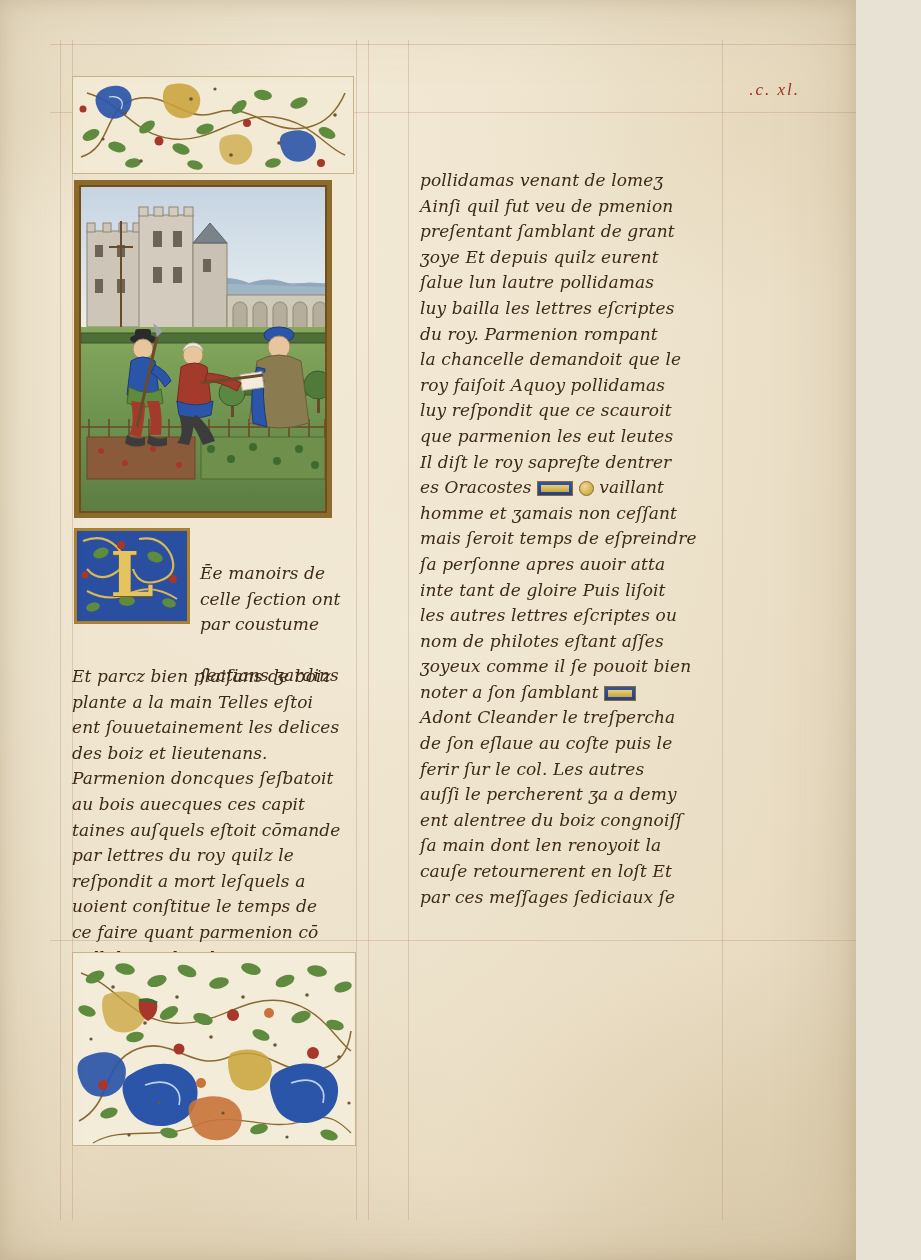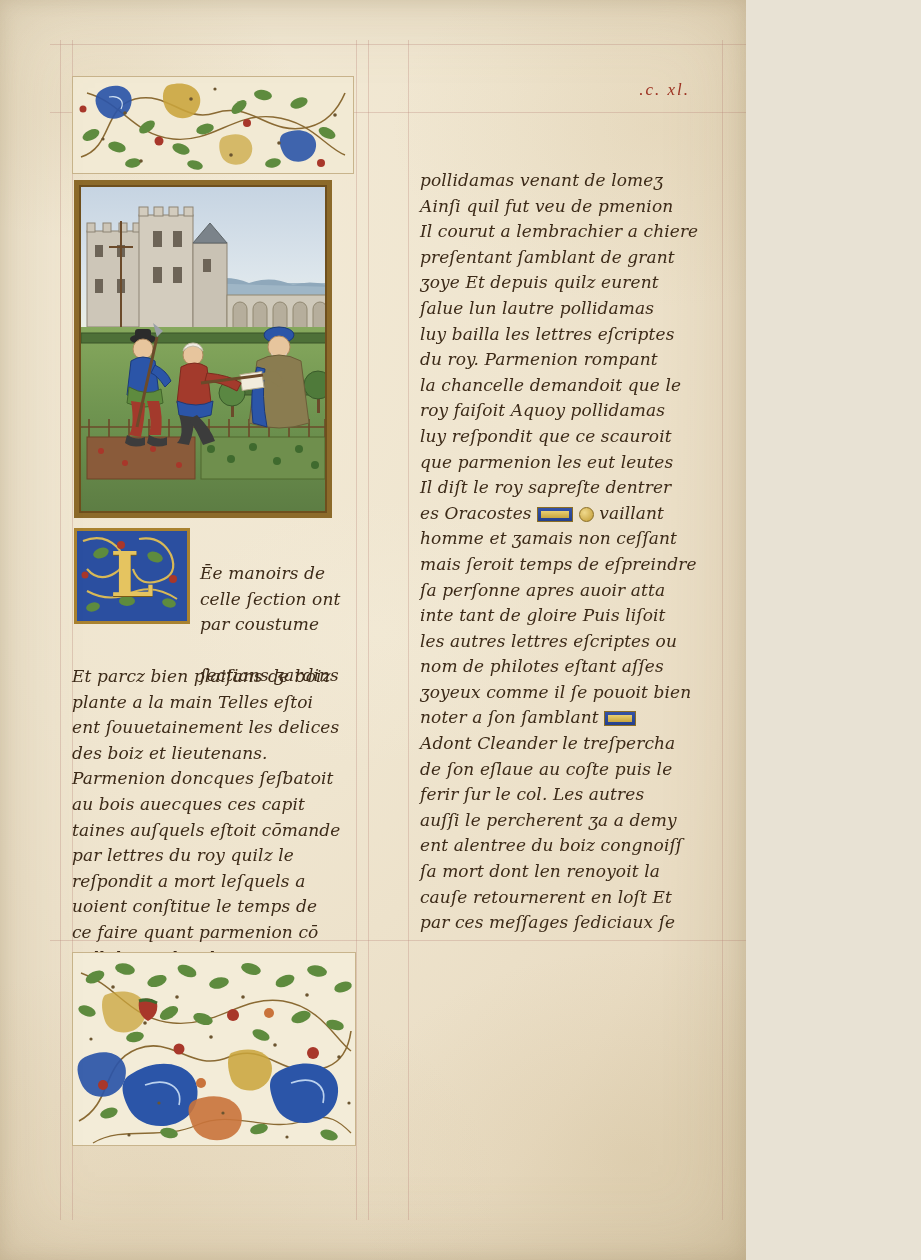--- a/index.html
+++ b/index.html
@@ -5,21 +5,21 @@
   html, body {
     margin: 0;
     padding: 0;
     background: #e8e2d4;
   }
   body {
     font-family: "Liberation Serif", serif;
   }
   .page {
     position: relative;
-    width: 746px;
+    width: 856px;
     height: 1260px;
     overflow: hidden;
     background:
       radial-gradient(ellipse at 30% 20%, #f3ead6 0%, #efe5cf 40%, #e9dcc3 75%, #ddcfb2 100%);
   }
   
   .parchment-texture {
     position: absolute;
     inset: 0;
     background:
@@ -432,21 +432,20 @@
       <div>reſpondit a mort leſquels a</div>
       <div>uoient conſtitue le temps de</div>
       <div>ce faire quant parmenion cō</div>
       <div>pollidamas luy donneroit amz</div>
     </div>
   </div>
 
   <div class="col-right script">
     <div>pollidamas venant de lomeʒ</div>
     <div>Ainſi quil fut veu de pmenion</div>
-    <div>Il courut a lembrachier a chiere</div>
     <div>preſentant ſamblant de grant</div>
     <div>ʒoye Et depuis quilz eurent</div>
     <div>ſalue lun lautre pollidamas</div>
     <div>luy bailla les lettres eſcriptes</div>
     <div>du roy. Parmenion rompant</div>
     <div>la chancelle demandoit que le</div>
     <div>roy faiſoit Aquoy pollidamas</div>
     <div>luy reſpondit que ce scauroit</div>
     <div>que parmenion les eut leutes</div>
     <div>Il diſt le roy sapreſte dentrer</div>
@@ -465,21 +464,21 @@
     <div>ʒoyeux comme il ſe pouoit bien</div>
     <div>
       <span>noter a ſon ſamblant</span>
       <span class="rubric-bar" style="width:30px;"></span>
     </div>
     <div>Adont Cleander le treſpercha</div>
     <div>de ſon eſlaue au coſte puis le</div>
     <div>ferir ſur le col. Les autres</div>
     <div>auſſi le percherent ʒa a demy</div>
     <div>ent alentree du boiz congnoiſſ</div>
-    <div>ſa mort dont len renoyoit la</div>
+    <div>ſa main dont len renoyoit la</div>
     <div>cauſe retournerent en loſt Et</div>
     <div>par ces meſſages ſediciaux ſe</div>
   </div>
 
   <div class="border-bottom">
     <svg width="282" height="192" viewBox="0 0 282 192">
 
       <path d="M6 168 C 40 150, 28 110, 64 96 C 100 82, 118 120, 156 104 C 196 88, 210 130, 254 114 C 270 108, 276 92, 278 78" stroke="#8a6a33" stroke-width="1.6" fill="none"></path>
       <path d="M8 20 C 44 32, 56 66, 100 70 C 146 74, 168 42, 210 48 C 248 54, 262 86, 278 98" stroke="#8a6a33" stroke-width="1.4" fill="none"></path>
       <path d="M20 190 C 50 172, 90 188, 124 172 C 158 156, 196 180, 230 168 C 256 158, 268 170, 278 180" stroke="#8a6a33" stroke-width="1.3" fill="none"></path>

